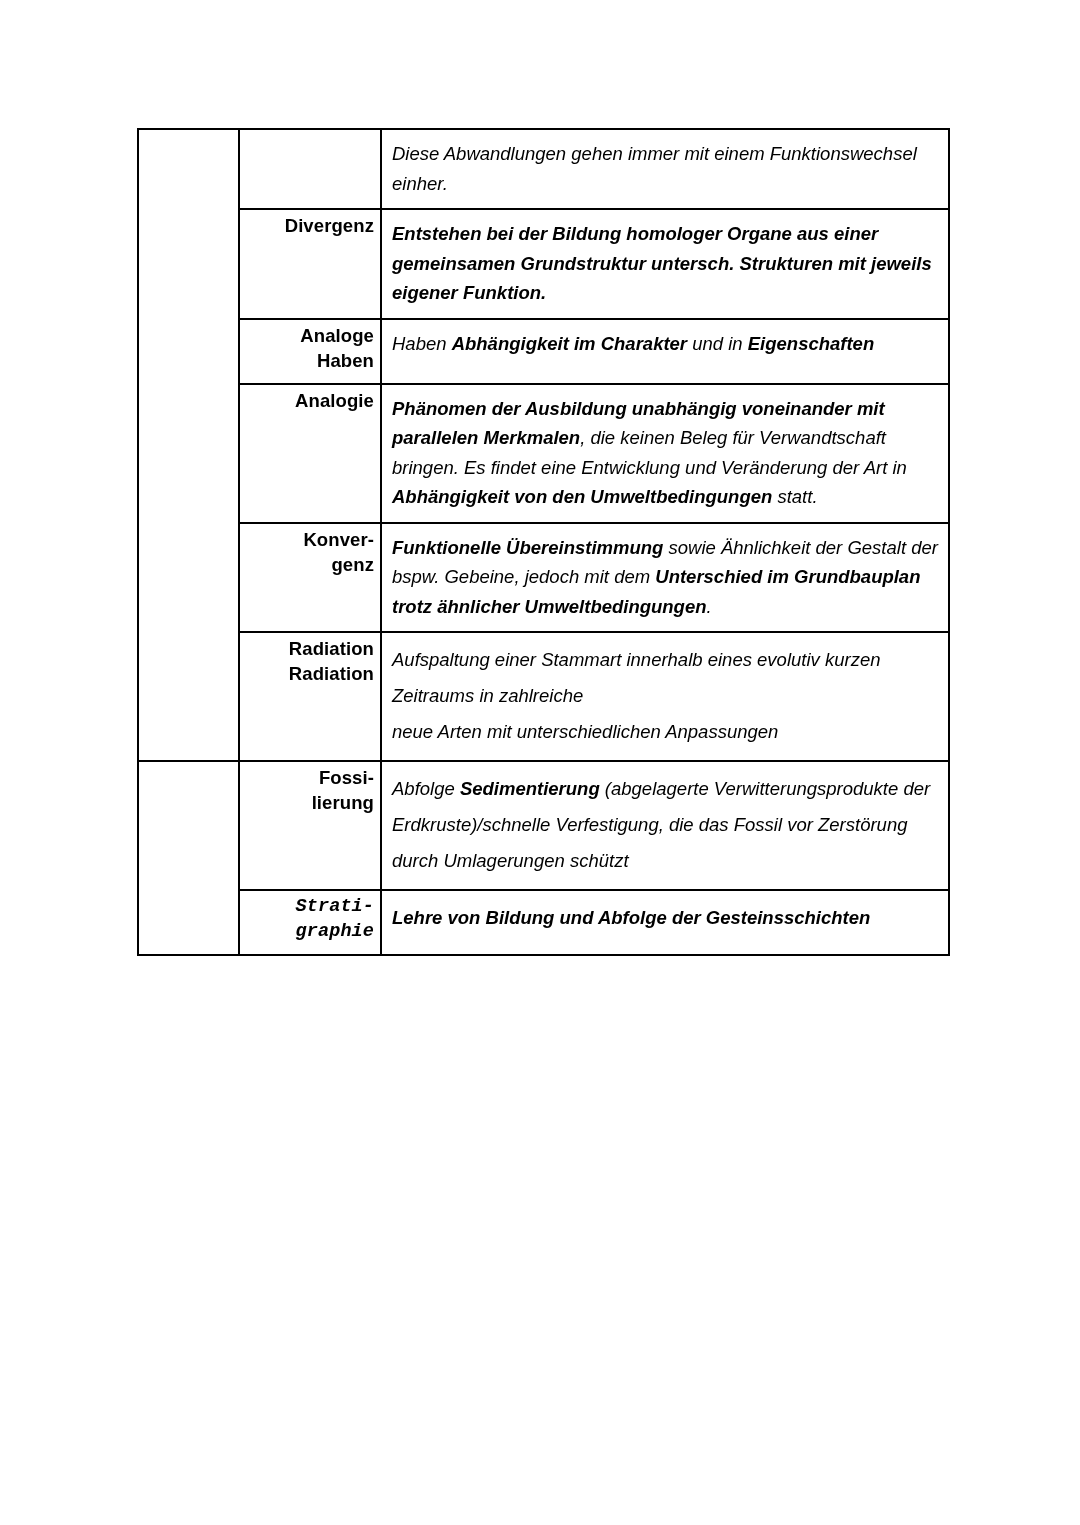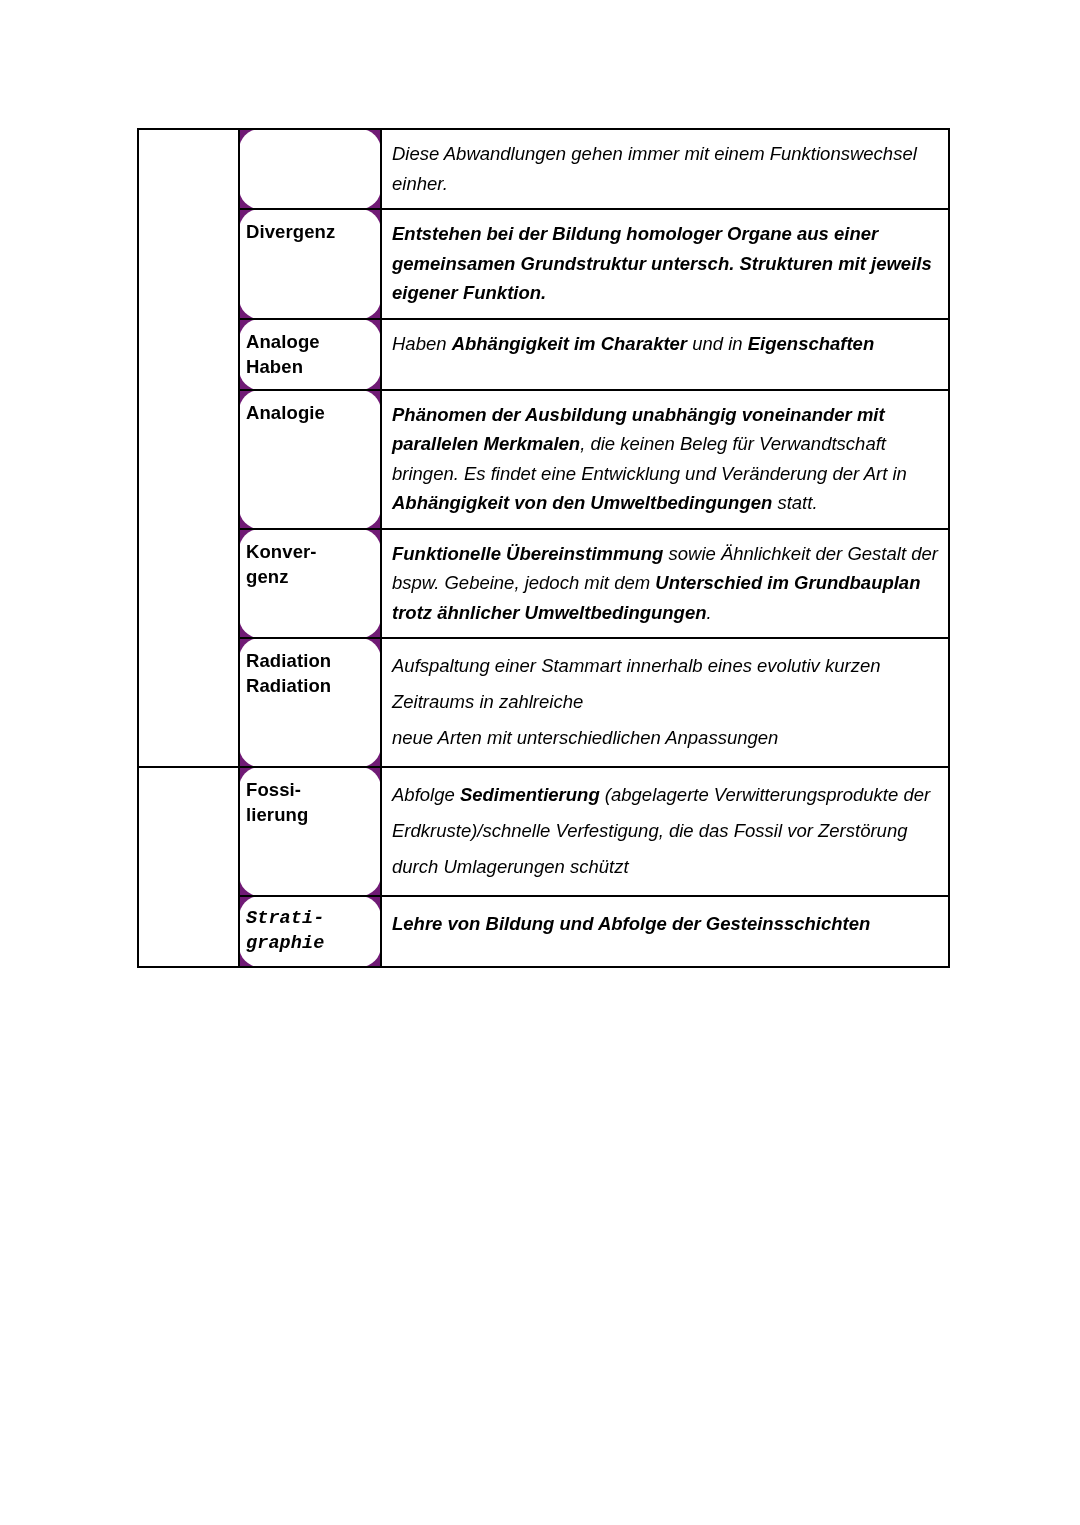--- a/index.html
+++ b/index.html
@@ -28,48 +28,47 @@
     position: absolute;
     left: 137px;
     top: 128px;
     width: 811px;
   }
 
   table.kb {
     border-collapse: collapse;
     table-layout: fixed;
     width: 811px;
-    background: #701a75;
+    background: #a16207;
   }
 
   table.kb td {
     border: 2px solid #000000;
     vertical-align: top;
     background: #ffffff;
   }
 
   
   col.c-spacer { width: 101px; }
   col.c-term   { width: 142px; }
   col.c-desc   { width: 568px; }
 
   
   td.group-cell {
     padding: 0;
   }
 
   
   td.term {
-    text-align: left;
+    text-align: right;
     font-weight: bold;
     font-size: 18.5px;
     line-height: 25px;
-    padding: 9px 6px 10px 6px;
+    padding: 3px 6px 10px 6px;
     letter-spacing: 0.1px;
-    border-radius: 21px;
   }
   td.term.italic-term {
     font-style: italic;
     font-family: Liberation Mono, monospace;
   }
 
   
   td.desc {
     font-style: italic;
     font-size: 18.5px;

